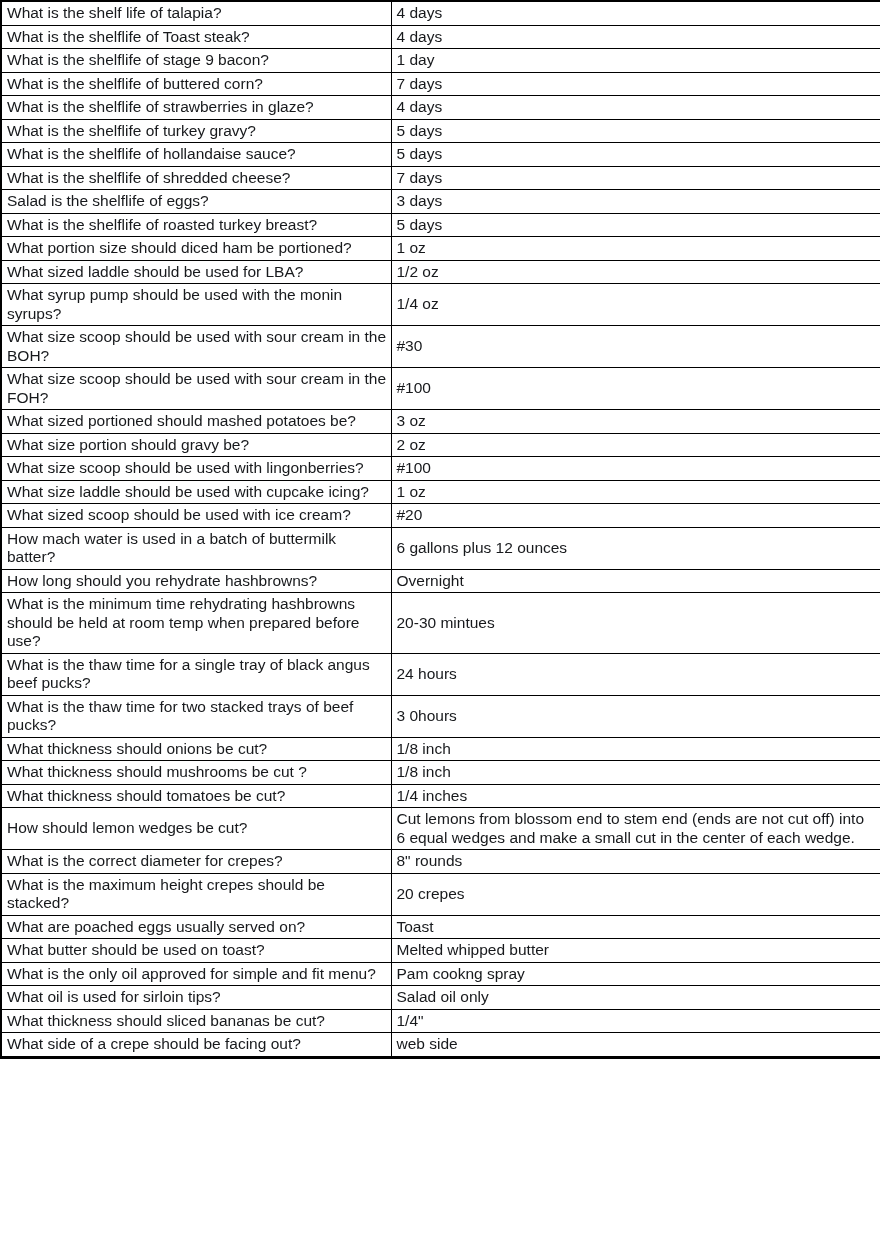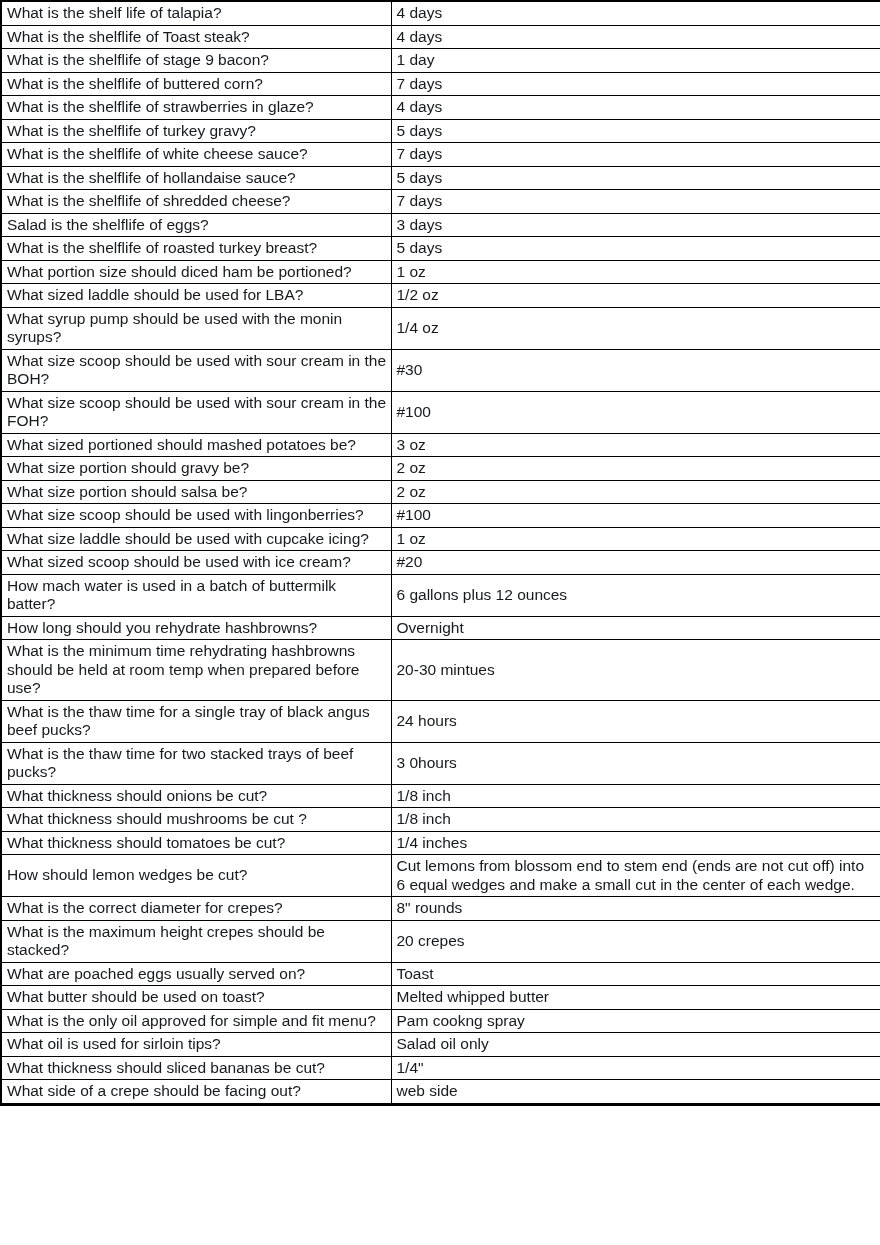--- a/index.html
+++ b/index.html
@@ -54,24 +54,20 @@
       </tr>
       <tr>
         <td>What is the shelflife of strawberries in glaze?</td>
         <td>4 days</td>
       </tr>
       <tr>
         <td>What is the shelflife of turkey gravy?</td>
         <td>5 days</td>
       </tr>
       <tr>
-        <td>What is the shelflife of white cheese sauce?</td>
-        <td>7 days</td>
-      </tr>
-      <tr>
         <td>What is the shelflife of hollandaise sauce?</td>
         <td>5 days</td>
       </tr>
       <tr>
         <td>What is the shelflife of shredded cheese?</td>
         <td>7 days</td>
       </tr>
       <tr>
         <td>Salad is the shelflife of eggs?</td>
         <td>3 days</td>
@@ -99,24 +95,20 @@
       <tr>
         <td>What size scoop should be used with sour cream in the FOH?</td>
         <td>#100</td>
       </tr>
       <tr>
         <td>What sized portioned should mashed potatoes be?</td>
         <td>3 oz</td>
       </tr>
       <tr>
         <td>What size portion should gravy be?</td>
-        <td>2 oz</td>
-      </tr>
-      <tr>
-        <td>What size portion should salsa be?</td>
         <td>2 oz</td>
       </tr>
       <tr>
         <td>What size scoop should be used with lingonberries?</td>
         <td>#100</td>
       </tr>
       <tr>
         <td>What size laddle should be used with cupcake icing?</td>
         <td>1 oz</td>
       </tr>

